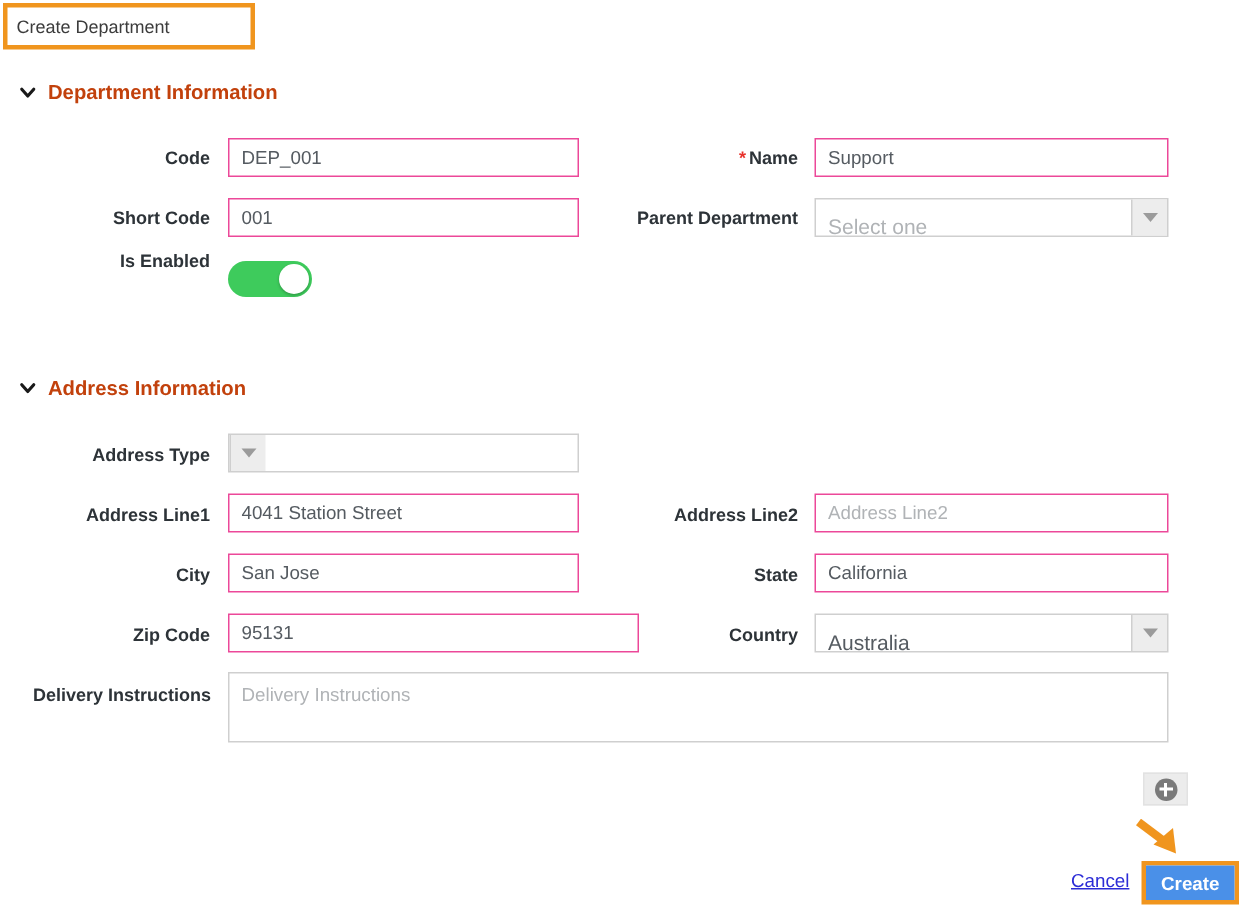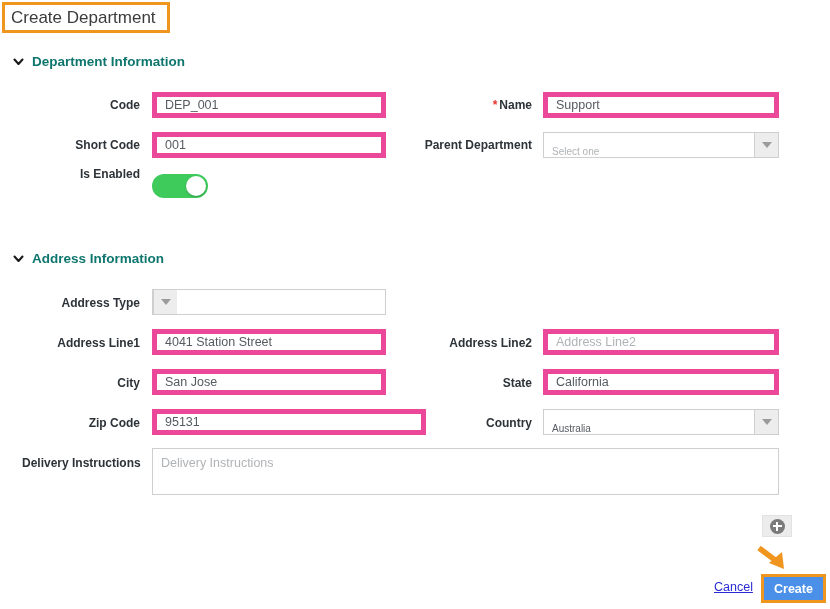--- a/index.html
+++ b/index.html
@@ -24,21 +24,21 @@
     top: 2px;
     width: 168px;
     height: 31px;
     border: 3px solid #f0951e;
     box-sizing: border-box;
     display: flex;
     align-items: center;
     padding-left: 6px;
   }
   .page-title-text {
-    font-size: 17px;
+    font-size: 12px;
     color: #3c3c3c;
     font-family: "Liberation Sans", sans-serif;
     white-space: nowrap;
   }
 
   
   .section-header {
     position: absolute;
     display: flex;
     align-items: center;
@@ -46,21 +46,21 @@
   }
   .section-header .chevron {
     width: 13px;
     height: 13px;
     display: inline-block;
     position: relative;
     flex: 0 0 auto;
   }
   .section-header .chevron svg { display: block; }
   .section-title {
-    color: #0f766e;
+    color: #c2410c;
     font-weight: bold;
     font-size: 13.5px;
     white-space: nowrap;
   }
 
   
   .field-label {
     position: absolute;
     font-weight: bold;
     font-size: 12px;
@@ -71,21 +71,21 @@
   }
   .req-star {
     color: #e8322c;
     font-weight: bold;
     margin-right: 2px;
   }
 
   .text-input {
     position: absolute;
     box-sizing: border-box;
-    border: 5px solid #ec4899;
+    border: 1px solid #ec4899;
     background: #ffffff;
     font-family: "Liberation Sans", sans-serif;
     font-size: 12.5px;
     color: #555b61;
     padding: 0 8px;
     height: 26px;
     line-height: 24px;
     outline: none;
   }
   .text-input::placeholder { color: #b0b3b6; }
@@ -112,21 +112,21 @@
     background: #ffffff;
     height: 26px;
     display: flex;
     align-items: stretch;
   }
   .select-value {
     flex: 1 1 auto;
     display: flex;
     align-items: center;
     padding-left: 8px;
-    font-size: 10px;
+    font-size: 14px;
     color: #555b61;
     overflow: hidden;
     white-space: nowrap;
     margin-top: 12px;
   }
   .select-value.placeholder { color: #b0b3b6; }
   .select-btn {
     flex: 0 0 23px;
     width: 23px;
     background: #ededed;

